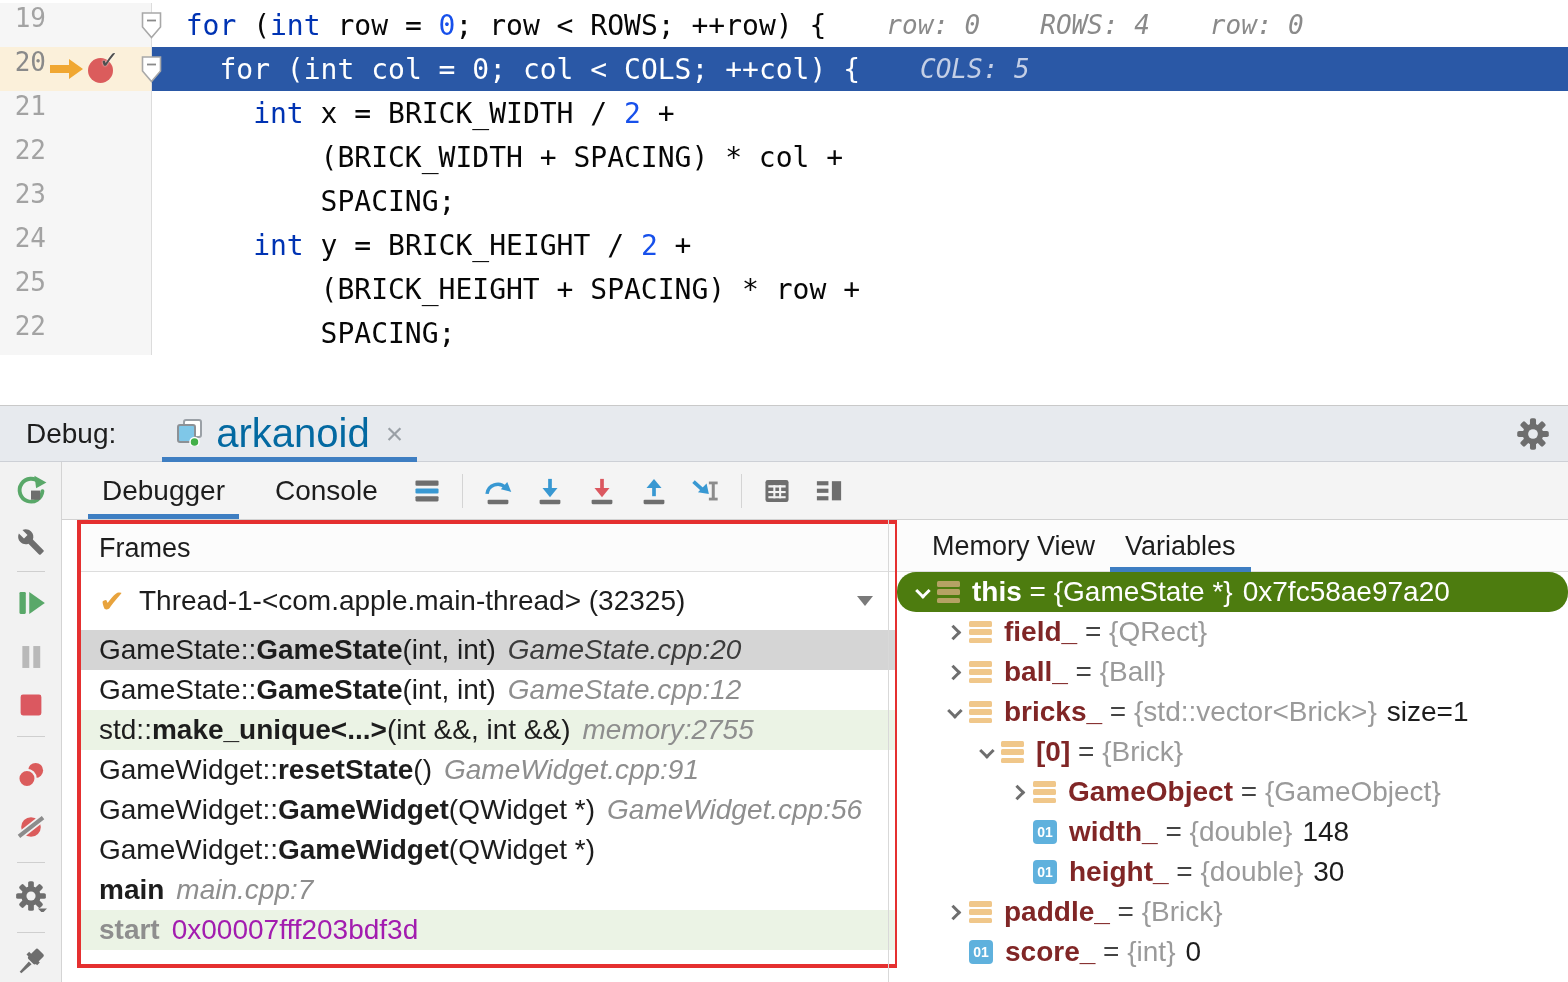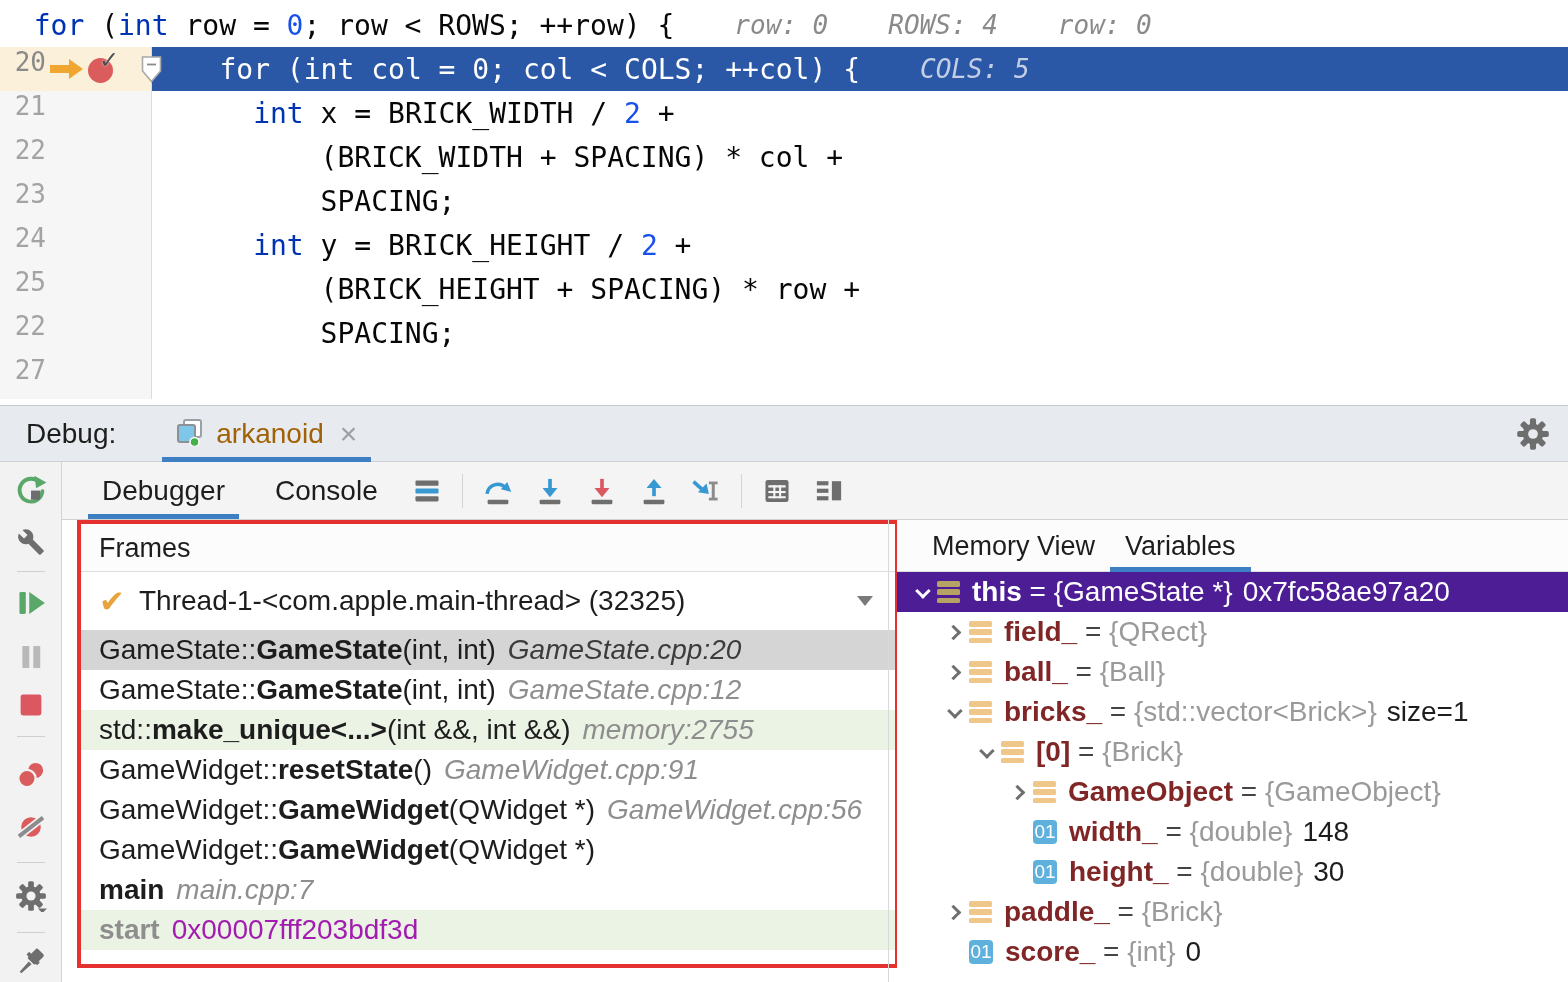--- a/index.html
+++ b/index.html
@@ -33,21 +33,21 @@
   .hint:first-child { margin-left:44px; }
   .eline.exec .hint { color:#C4CFE6; }
 
   
   #debug-header { position:absolute; left:0; top:406px; width:1568px; height:56px;
                   background:#E7EAEE; border-bottom:1px solid #CDD0D6;
                   display:flex; align-items:center; }
   #debug-label { font-size:28px; color:#1D1D1D; margin-left:26px; }
   #debug-tab { position:relative; height:56px; display:flex; align-items:center;
                margin-left:46px; padding:0 14px; }
-  #debug-tab-title { font-size:28px; color:#a16207; margin-left:12px; }
+  #debug-tab-title { font-size:40px; color:#0369a1; margin-left:12px; }
   #debug-tab-close { font-size:30px; color:#9AA0A6; margin-left:16px; }
   #debug-tab-underline { position:absolute; left:0; right:0; bottom:0; height:5px; background:#3E7EC2; }
   #header-gear { position:absolute; right:18px; top:11px; }
 
   
   #main { position:absolute; left:0; top:462px; width:1568px; height:520px; display:flex; }
   #rail { position:relative; flex:0 0 62px; background:#F2F2F2; border-right:1px solid #D4D4D4; }
   .rail-item { position:absolute; left:50%; transform:translateX(-50%); }
   .rail-sep { position:absolute; left:17px; width:28px; height:1px; background:#CFCFCF; }
   #right-col { flex:1; display:flex; flex-direction:column; min-width:0; }
@@ -89,47 +89,54 @@
   .fr-loc.addr { color:#a21caf; }
 
   #splitter { position:absolute; left:826px; top:0; bottom:0; width:1px; background:#D9D9D9; }
 
   #vars { position:absolute; left:835px; right:0; top:0; bottom:0; background:#fff; overflow:hidden; }
   #vars-tabs { height:52px; display:flex; border-bottom:1px solid #DDDDDD; background:#FCFCFC; }
   .vtab { position:relative; height:52px; display:flex; align-items:center; padding:0 15px;
           font-size:27px; color:#1D1D1D; }
   #vtab-memory { margin-left:20px; }
   .var-row { height:40px; display:flex; align-items:center; font-size:28px; white-space:nowrap; }
-  .var-row.selected { background:#4c1d95; }
+  .var-row.selected { background:#4d7c0f;border-radius:19px; }
   .chev-slot { flex:0 0 32px; display:flex; align-items:center; justify-content:center; }
   .chev { width:11px; height:11px; border-right:3px solid #6E6E6E; border-bottom:3px solid #6E6E6E; }
   .chev.open { transform:rotate(45deg) translateY(-2px); }
   .chev.closed { transform:rotate(-45deg); }
   .var-row.selected .chev { border-color:#fff; }
   .obj-icon { width:23px; height:22px; display:flex; flex-direction:column; justify-content:space-between;
               margin-right:12px; flex:0 0 23px; }
   .obj-icon i { display:block; height:5.5px; border-radius:1.5px; background:#F0C78A; }
   .var-row.selected .obj-icon i { background:#B5A264; }
   .prim-icon { width:24px; height:24px; border-radius:4px; background:#5FB1DD; color:#fff;
-               font-size:19px; font-weight:normal; display:flex; align-items:center; justify-content:center;
+               font-size:14px; font-weight:bold; display:flex; align-items:center; justify-content:center;
                margin-right:12px; flex:0 0 24px; }
   .var-name { color:#802626; font-weight:600; }
   .var-eq { color:#444; }
   .var-type { color:#9A9A9A; }
   .var-val { color:#1D1D1D; margin-left:10px; }
   .var-row.selected .var-name, .var-row.selected .var-eq,
   .var-row.selected .var-type, .var-row.selected .var-val { color:#fff; }
 </style>
 </head>
 <body>
 
 <div id="screen">
 
   <div id="editor">
       <div class="eline">
+        <div class="gutter">
+          <span class="lnum">19</span>
+          <span class="fold"><svg width="21" height="27" viewBox="0 0 21 27">
+              <polygon points="1.5,1 19.5,1 19.5,15 10.5,25.5 1.5,15" fill="#FFFFFF" stroke="#A8A8A8" stroke-width="1.6"></polygon>
+              <line x1="6" y1="8.5" x2="15" y2="8.5" stroke="#8A8A8A" stroke-width="1.8"></line>
+            </svg></span>
+        </div>
         <div class="code"><span class="tok p">  </span><span class="tok kw">for</span><span class="tok p"> (</span><span class="tok kw">int</span><span class="tok p"> row = </span><span class="tok num">0</span><span class="tok p">; row &lt; ROWS; ++row) {</span><span class="hint">row: 0</span><span class="hint">ROWS: 4</span><span class="hint">row: 0</span></div>
       </div>
       <div class="eline exec">
         <div class="gutter">
           <span class="lnum">20</span>
           <span class="exec-arrow"><svg width="34" height="22" viewBox="0 0 34 22">
               <polygon points="0,7 19,7 19,1 33,11 19,21 19,15 0,15" fill="#F0A732"></polygon>
             </svg></span>
           <span class="bp-wrap">
             <span class="bp-circle"></span>
@@ -170,26 +177,20 @@
         <div class="gutter">
           <span class="lnum">25</span>
         </div>
         <div class="code"><span class="tok p">          (BRICK_HEIGHT + SPACING) * row +</span></div>
       </div>
       <div class="eline">
         <div class="gutter">
           <span class="lnum">22</span>
         </div>
         <div class="code"><span class="tok p">          SPACING;</span></div>
-      </div>
-      <div class="eline">
-        <div class="gutter">
-          <span class="lnum">27</span>
-        </div>
-        <div class="code"></div>
       </div>
     </div>
 
   <div id="debug-header">
     <span id="debug-label">Debug:</span>
     <div id="debug-tab">
       <span>
         <svg width="28" height="28" viewBox="0 0 28 28">
           <rect x="8" y="2" width="17" height="17" rx="2" fill="#FFFFFF" stroke="#9AA0A6" stroke-width="2"></rect>
           <rect x="2" y="7" width="17" height="17" rx="2" fill="#7FC7E8" stroke="#8C9196" stroke-width="2"></rect>

